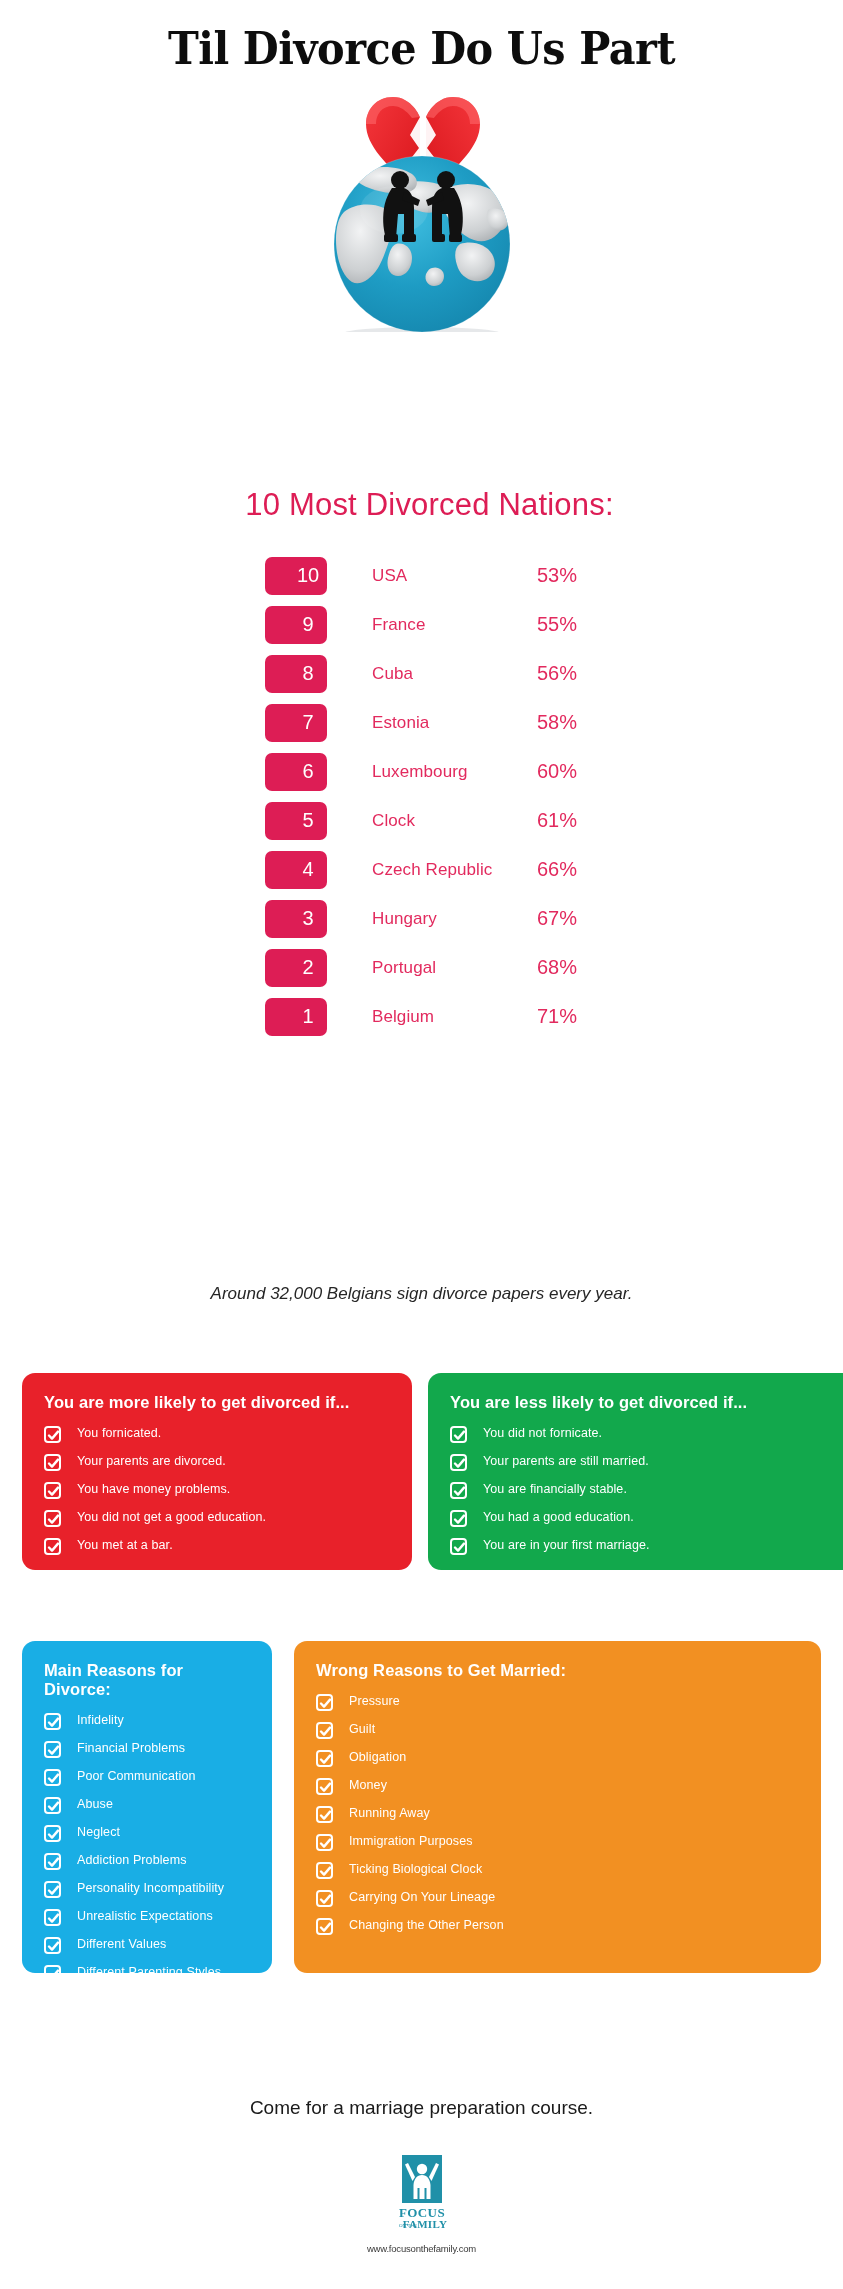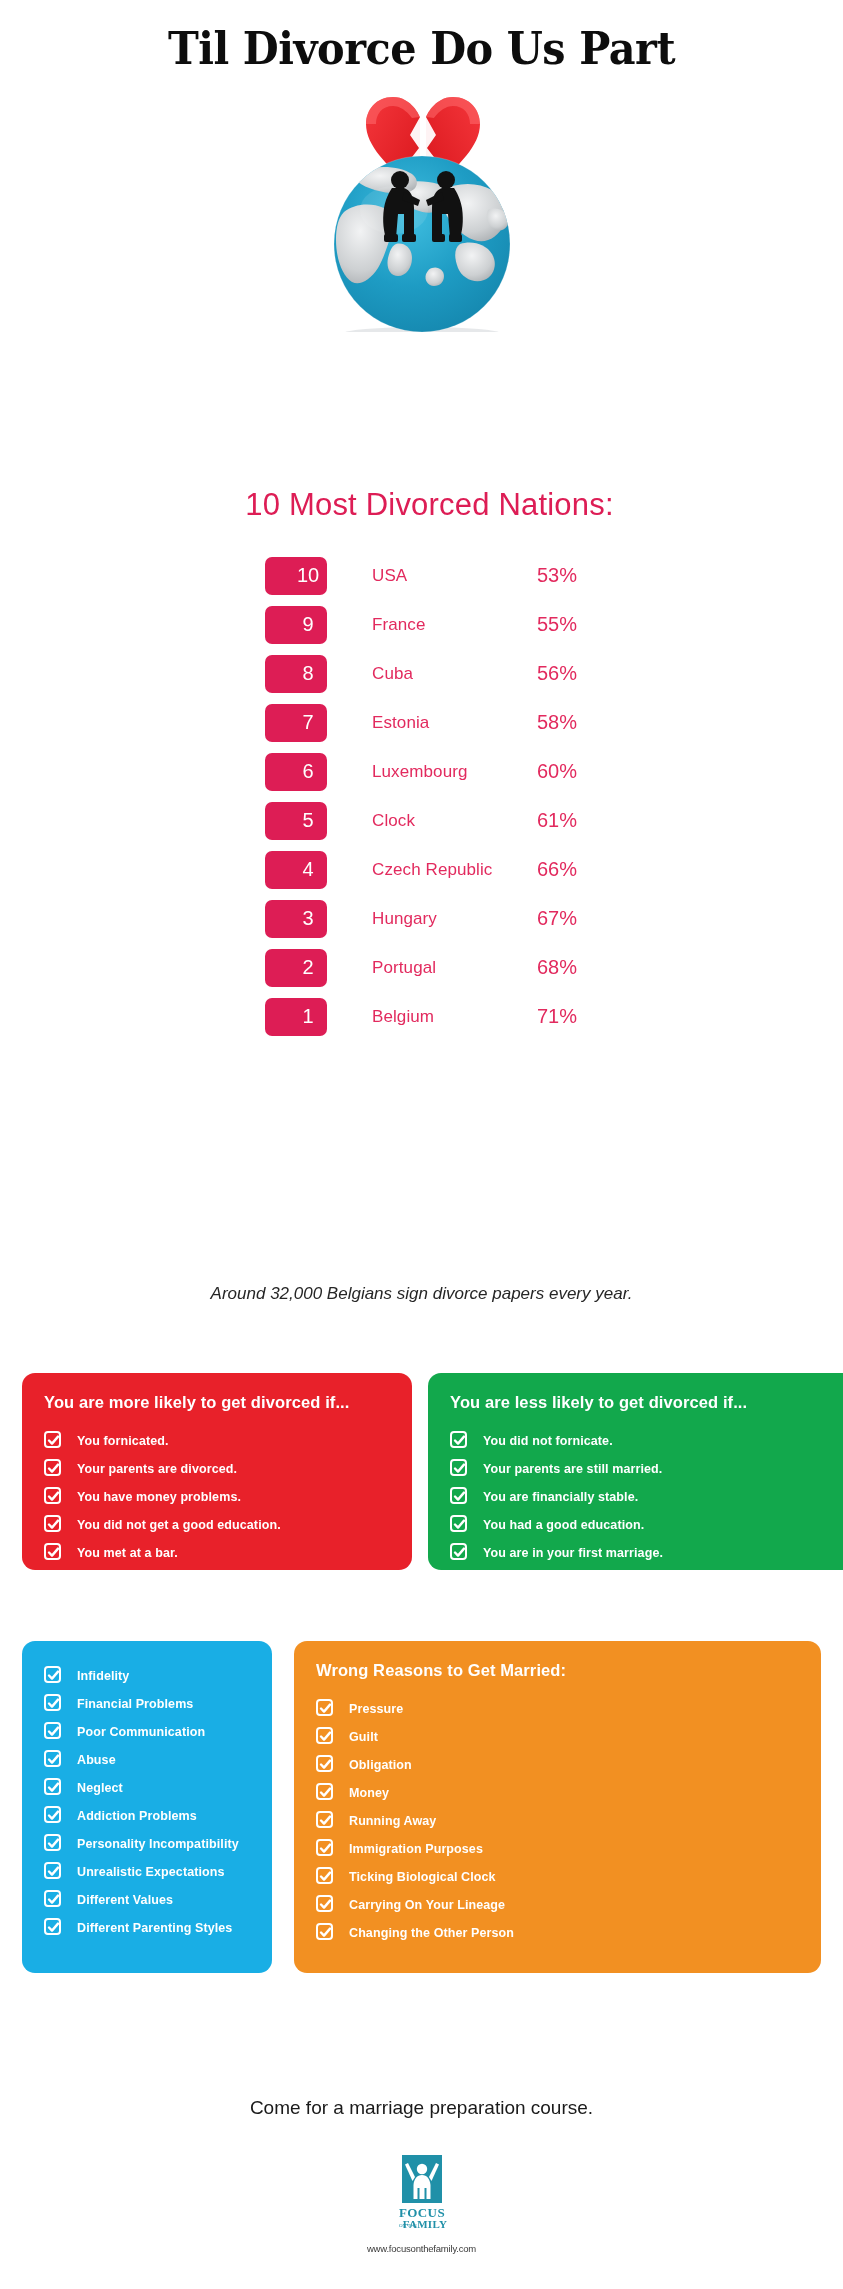--- a/index.html
+++ b/index.html
@@ -117,24 +117,23 @@
   }
   .panel-title {
     color: #ffffff;
     font-size: 16.5px;
     font-weight: bold;
     margin-bottom: 14px;
     letter-spacing: 0.1px;
   }
   .panel-item {
     display: flex;
-    align-items: flex-end;
+    align-items: flex-start;
     margin-bottom: 6px;
     min-height: 22px;
-    font-weight: bold;
   }
   .cbox {
     width: 17px;
     height: 17px;
     border: 2px solid #ffffff;
     border-radius: 4px;
     flex: 0 0 auto;
     position: relative;
     box-sizing: border-box;
   }
@@ -404,20 +403,21 @@
     <span class="cbox">
         <svg width="13" height="13" viewBox="0 0 13 13">
           <path d="M2 6.5 L5 9.6 L11 2.6" stroke="#ffffff" stroke-width="2.4" fill="none" stroke-linecap="round" stroke-linejoin="round"></path>
         </svg>
       </span>
     <span class="panel-label">You are in your first marriage.</span>
   </div>
 </div>
 
 <div class="panel" id="panel-main">
+  <div class="panel-title">Main Reasons for Divorce:</div>
   <div class="panel-item">
     <span class="cbox">
         <svg width="13" height="13" viewBox="0 0 13 13">
           <path d="M2 6.5 L5 9.6 L11 2.6" stroke="#ffffff" stroke-width="2.4" fill="none" stroke-linecap="round" stroke-linejoin="round"></path>
         </svg>
       </span>
     <span class="panel-label">Infidelity</span>
   </div>
   <div class="panel-item">
     <span class="cbox">

